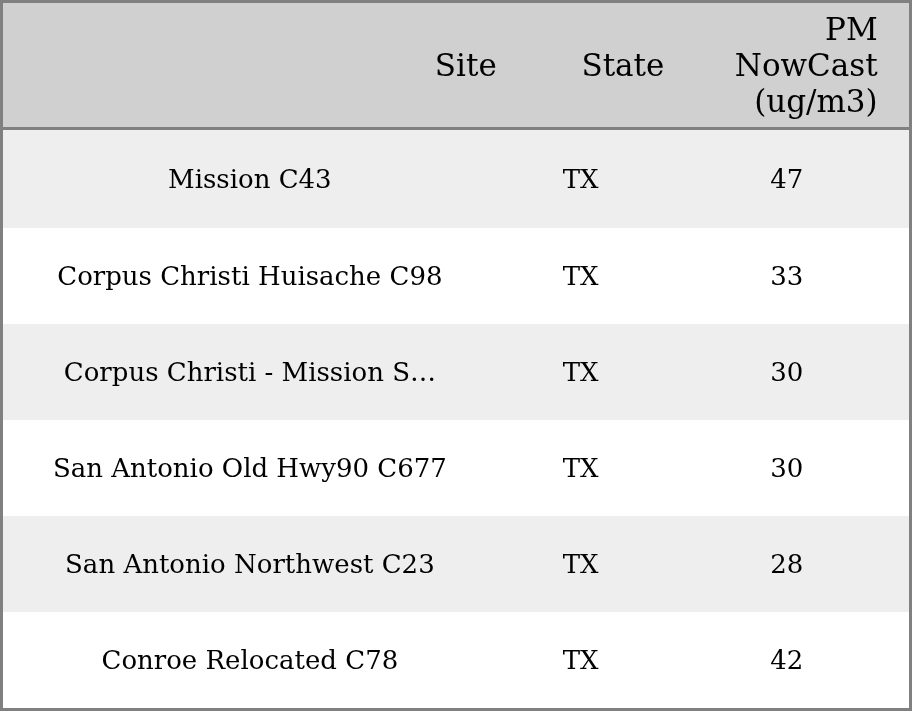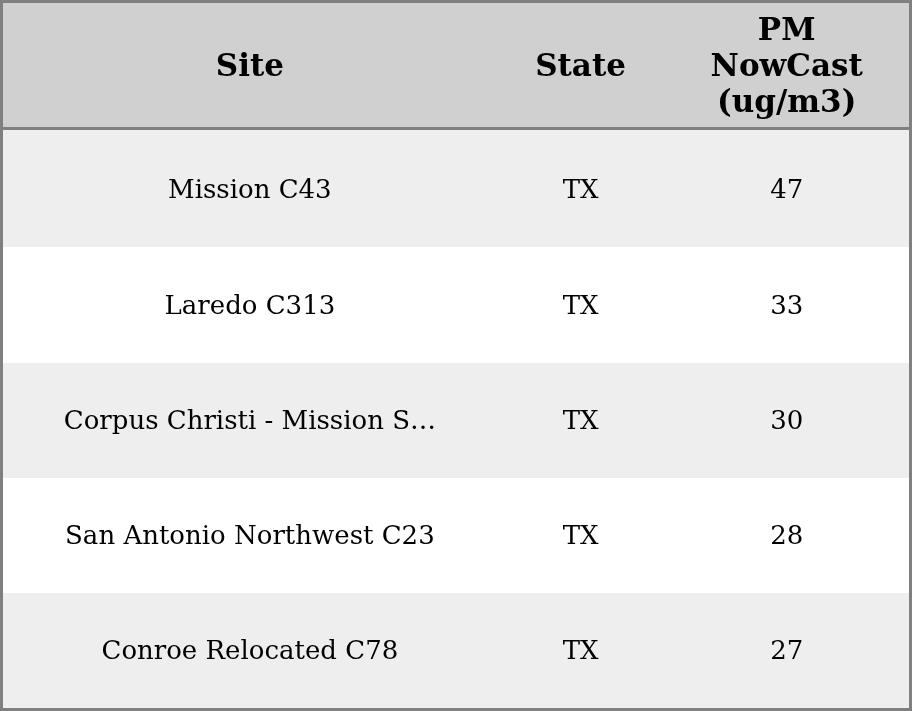--- a/index.html
+++ b/index.html
@@ -25,23 +25,23 @@
   }
   col.col-site  { width: 54.5%; }
   col.col-state { width: 18.5%; }
   col.col-pm    { width: 27%; }
   thead th {
     background: var(--header-bg, #d0d0d0);
     border-bottom: 3px solid var(--border-color, #808080);
     height: 124px;
     padding: 0;
     font-size: 31px;
-    font-weight: bold;
+    font-weight: normal;
     line-height: 36px;
-    text-align: center;
+    text-align: right;
     vertical-align: middle;
   }
   th .pm-header-label {
     width: 182px;
     margin: 0 auto;
   }
   tbody td {
     padding: 8px;
     font-size: 26px;
     text-align: center;
@@ -71,34 +71,39 @@
         </th>
       </tr>
     </thead>
     <tbody>
       <tr>
         <td>Mission C43</td>
         <td>TX</td>
         <td>47</td>
       </tr>
       <tr>
-        <td>Laredo C313</td>
+        <td>Corpus Christi Huisache C98</td>
         <td>TX</td>
         <td>33</td>
       </tr>
       <tr>
         <td>Corpus Christi - Mission S…</td>
+        <td>TX</td>
+        <td>30</td>
+      </tr>
+      <tr>
+        <td>San Antonio Old Hwy90 C677</td>
         <td>TX</td>
         <td>30</td>
       </tr>
       <tr>
         <td>San Antonio Northwest C23</td>
         <td>TX</td>
         <td>28</td>
       </tr>
       <tr>
         <td>Conroe Relocated C78</td>
         <td>TX</td>
-        <td>27</td>
+        <td>42</td>
       </tr>
     </tbody>
   </table>
 </div>
 
 </body></html>

